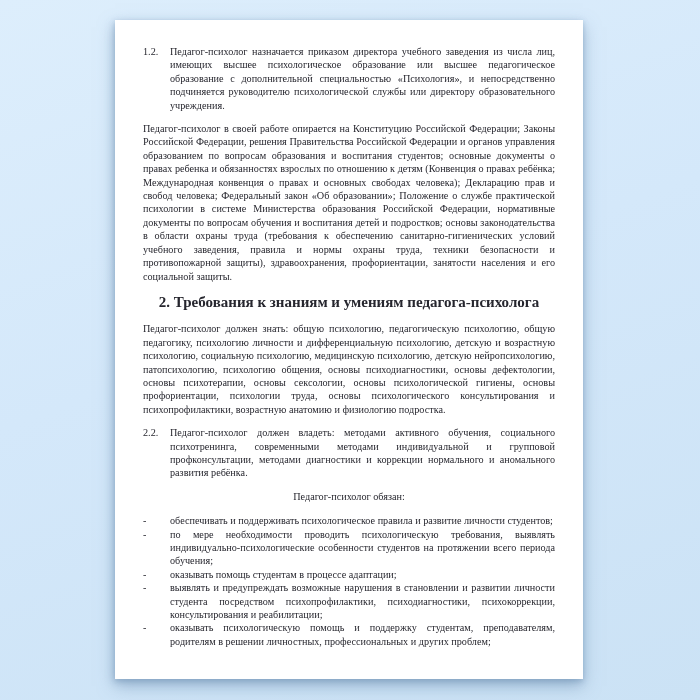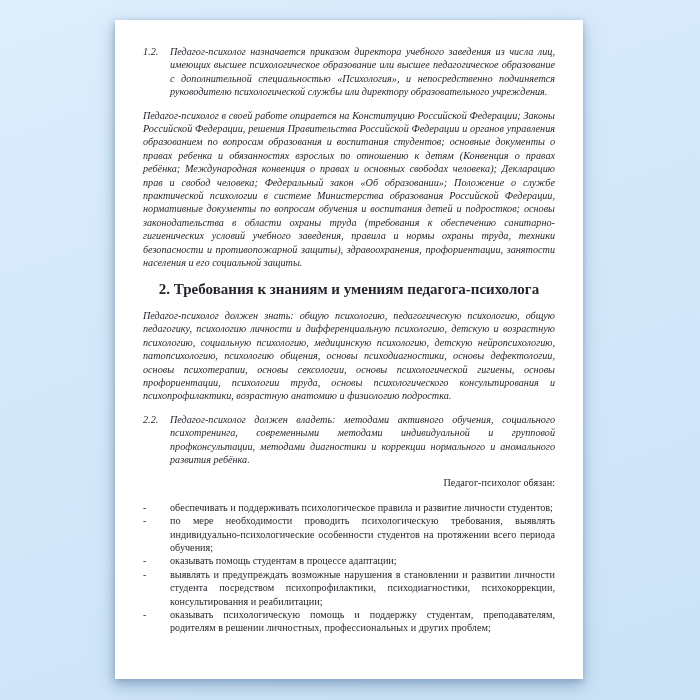--- a/index.html
+++ b/index.html
@@ -30,39 +30,38 @@
                 0 2px 5px rgba(105, 140, 175, 0.35),
                 -2px 3px 8px rgba(110, 145, 180, 0.25);
     padding: 25px 28px 0 28px;
     color: #26262e;
     font-size: 10.2px;
     line-height: 13.4px;
   }
   .clause {
     display: flex;
     margin: 0 0 10px 0;
-    font-style: italic;
   }
   .clause .num {
     flex: 0 0 27px;
     text-align: left;
   }
   .clause .txt {
     flex: 1;
     text-align: justify;
     hyphens: auto;
   }
   .heading {
     font-weight: bold;
     text-align: center;
     font-size: 15px;
     margin: 13px 0 13px 0;
   }
   .intro {
-    text-align: right;
+    text-align: center;
     margin: 0 0 11px 0;
   }
   .duty {
     display: flex;
     margin: 0;
   }
   .duty .num {
     flex: 0 0 27px;
   }
   .duty .txt {

